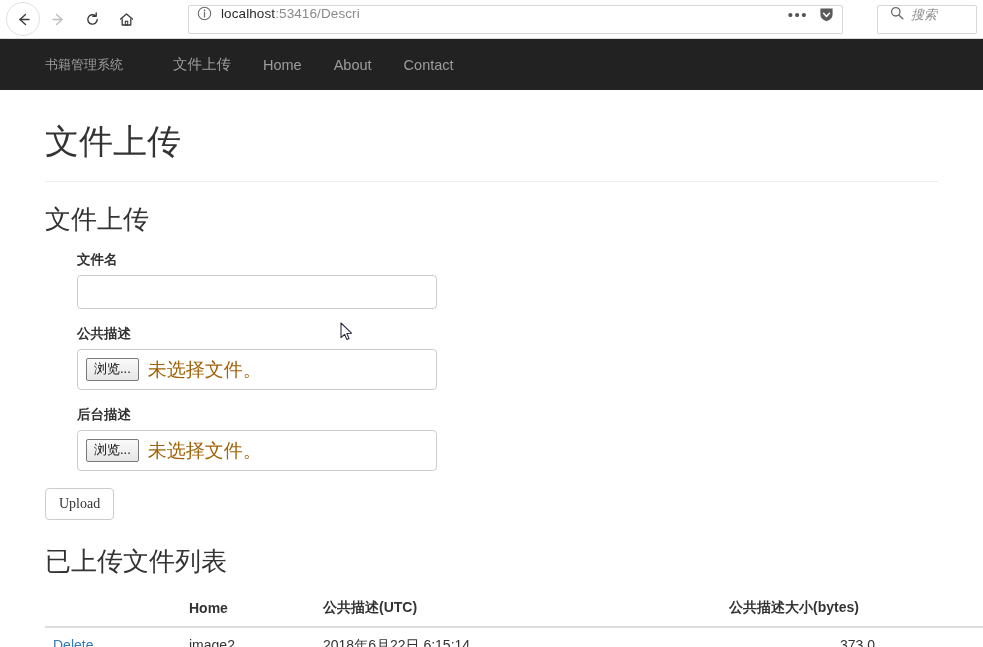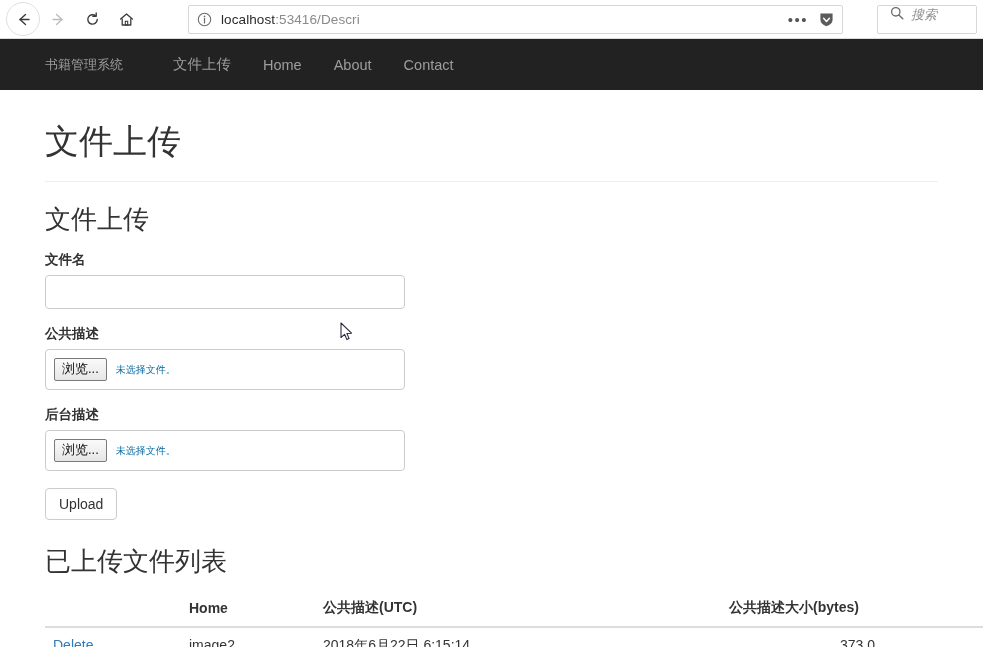--- a/index.html
+++ b/index.html
@@ -53,21 +53,21 @@
     padding-left: 22px;
     padding-right: 4px;
   }
   .urlbar {
     width: 655px;
     height: 29px;
     border: 1px solid #d7d7d7;
     border-radius: 2px;
     background: #fff;
     display: flex;
-    align-items: center;
+    align-items: flex-start;
     box-sizing: border-box;
     padding: 0 7px;
   }
   .url-info-icon {
     width: 16px; height: 16px;
     flex: 0 0 auto;
     color: #6b6b6b;
     display: flex; align-items: center; justify-content: center;
     margin-right: 9px;
   }
@@ -167,21 +167,21 @@
     margin: 20px 0 0 0;
   }
   .section-title {
     font-size: 26px;
     font-weight: 400;
     color: #333;
     margin: 22px 0 0 0;
     line-height: 1.2;
   }
 
-  .form-group { margin-top: 16px; }
+  .form-group { margin-top: 16px; margin-left: 32px; }
   .form-label {
     display: block;
     font-size: 13.5px;
     font-weight: bold;
     color: #333;
     margin-bottom: 6px;
   }
   .text-input {
     width: 360px;
     height: 34px;
@@ -212,32 +212,32 @@
     background: linear-gradient(to bottom, #fafafa, #e6e6e6);
     border-radius: 2px;
     font-size: 13px;
     color: #111;
     padding: 2px 7px 3px 7px;
     line-height: 1.2;
     cursor: pointer;
     white-space: nowrap;
   }
   .file-status {
-    font-size: 10px;
-    color: #0369a1;
+    font-size: 19px;
+    color: #a16207;
     margin-left: 9px;
     white-space: nowrap;
   }
   .upload-btn {
     margin-top: 17px;
     border: 1px solid #cccccc;
     background: #ffffff;
     border-radius: 4px;
     font-size: 14px;
-    font-family: Liberation Sans, sans-serif;
+    font-family: Liberation Serif, serif;
     color: #333;
     padding: 7px 13px;
     cursor: pointer;
   }
 
   .list-title {
     font-size: 26px;
     font-weight: 400;
     color: #333;
     margin: 26px 0 0 0;

